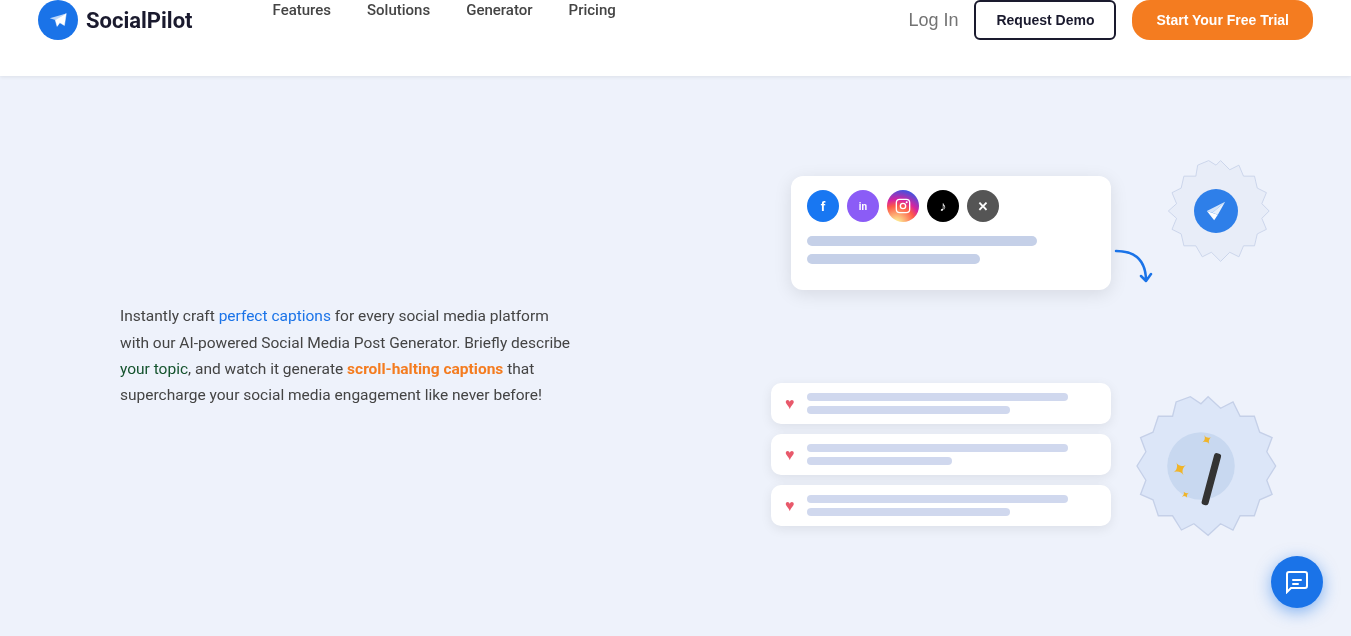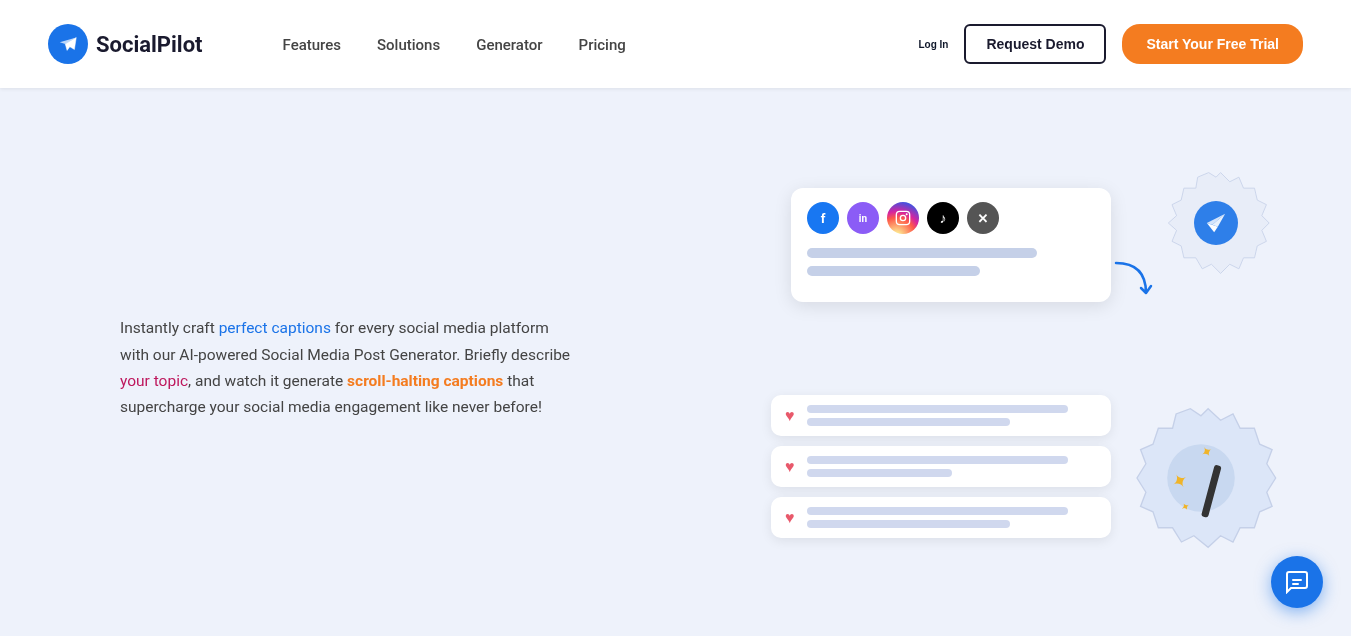--- a/index.html
+++ b/index.html
@@ -1,24 +1,24 @@
 <!DOCTYPE html>
 <html><head>
   <meta charset="utf-8">
   <style>
     * { margin: 0; padding: 0; box-sizing: border-box; }
     body { font-family: -apple-system, BlinkMacSystemFont, 'Segoe UI', Roboto, sans-serif; background: #f0f4fb; overflow-x: hidden; }
 
     
     .navbar {
       background: #fff;
-      height: 88px;
-      display: flex;
-      align-items: center;
-      padding: 0 48px;
+      height: 76px;
+      display: flex;
+      align-items: flex-start;
+      padding: 0 38px;
       box-shadow: 0 1px 4px rgba(0,0,0,0.08);
       position: relative;
       z-index: 10;
     }
     .navbar-logo {
       display: flex;
       align-items: center;
       gap: 8px;
       text-decoration: none;
     }
@@ -50,23 +50,23 @@
       font-size: 15px;
       font-weight: 500;
     }
     .navbar-actions {
       margin-left: auto;
       display: flex;
       align-items: center;
       gap: 16px;
     }
     .btn-login {
-      font-size: 10px;
-      font-weight: 700;
-      color: #0f172a;
+      font-size: 18px;
+      font-weight: 400;
+      color: #737373;
       background: none;
       border: none;
       cursor: pointer;
     }
     .btn-demo {
       font-size: 14px;
       font-weight: 600;
       color: #1a1a2e;
       background: #fff;
       border: 2px solid #1a1a2e;
@@ -106,21 +106,21 @@
       line-height: 1.15;
       margin-bottom: 28px;
     }
     .hero-description {
       font-size: 15.5px;
       line-height: 1.7;
       color: #444;
       max-width: 460px;
     }
     .hero-description .highlight-blue { color: #1a73e8; }
-    .hero-description .highlight-green { color: #be185d; }
+    .hero-description .highlight-green { color: #14532d; }
     .hero-description .highlight-orange { color: #f47c20; font-weight: bold; }
 
     
     .hero-illustration {
       position: absolute;
       right: 60px;
       top: 50%;
       transform: translateY(-50%);
       width: 520px;
       height: 420px;

